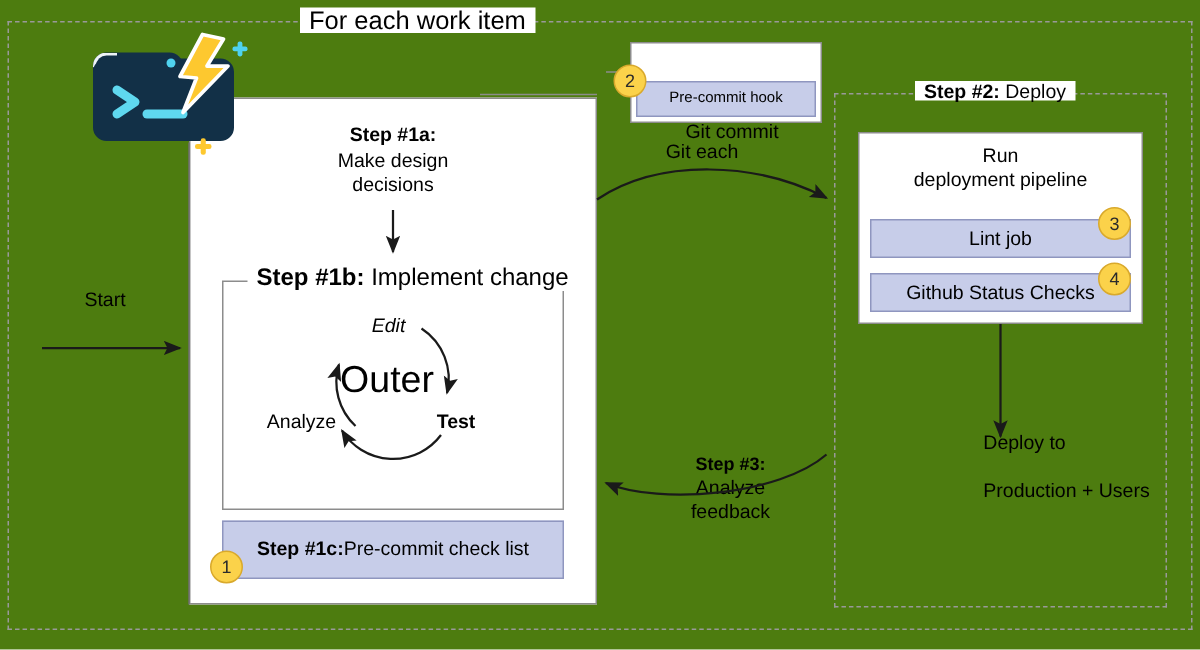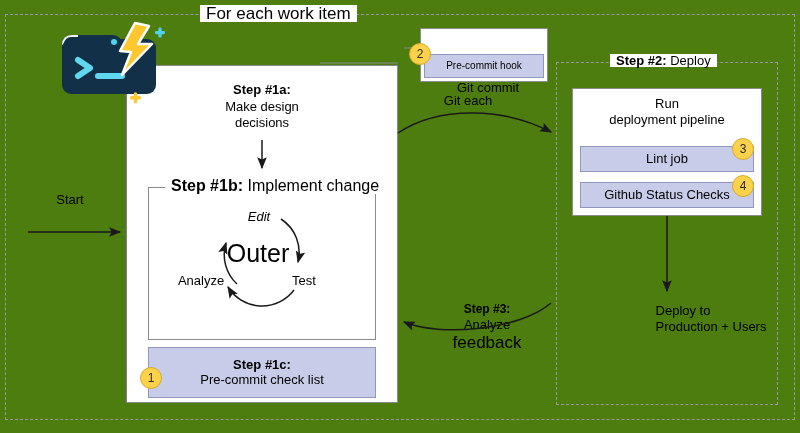--- a/index.html
+++ b/index.html
@@ -122,43 +122,43 @@
   <div class="txt center" style="left:262px; top:82px; font-size:13px; font-weight:bold;">Step #1a:</div>
   <div class="txt center" style="left:262px; top:99px; font-size:13px;">Make design</div>
   <div class="txt center" style="left:262px; top:115px; font-size:13px;">decisions</div>
 
   <div class="solid-box" style="left:148px; top:187px; width:228px; height:153px;"></div>
   <div class="box-title" style="left:165px; top:178px; font-size:16px;">
     <span class="b">Step #1b:</span><span> Implement change</span>
   </div>
 
   <div class="txt center" style="left:259px; top:209px; font-size:13px;font-style:italic;">Edit</div>
-  <div class="txt center" style="left:304px; top:273px; font-size:13px;">Test</div>
+  <div class="txt center" style="left:304px; top:273px; font-size:13px;font-weight:bold;">Test</div>
   <div class="txt center" style="left:201px; top:273px; font-size:13px;">Analyze</div>
   <div class="txt center" style="left:258px; top:239px; font-size:25px;">Outer</div>
 
-  <div class="lav" style="left:148px; top:347px; width:228px; height:51px; font-size:13px; flex-direction:column;">
+  <div class="lav" style="left:148px; top:347px; width:228px; height:39px; font-size:13px; ">
     <span class="b">Step #1c:</span>
     <span>Pre-commit check list</span>
   </div>
   <div class="badge" style="left:140px; top:367px;">1</div>
 
   <div class="solid-box" style="left:420px; top:28px; width:128px; height:54px;"></div>
   <div class="txt center" style="left:488px; top:32px; font-size:13px;margin-top:48px;">Git commit</div>
   <div class="lav" style="left:424px; top:54px; width:120px; height:24px; font-size:10px;">
     <span>Pre-commit hook</span>
   </div>
   <div class="badge" style="left:409px; top:43px;">2</div>
 
   <div class="txt center" style="left:468px; top:93px; font-size:13px;">Git each</div>
 
 
   <div class="txt center" style="left:487px; top:302px; font-size:12px; font-weight:bold;">Step #3:</div>
   <div class="txt center" style="left:487px; top:317px; font-size:13px;">Analyze</div>
-  <div class="txt center" style="left:487px; top:333px; font-size:17px;">feedback</div>
+  <div class="txt center" style="left:487px; top:333px; font-size:13px;">feedback</div>
 
   <div class="txt center" style="left:70px; top:192px; font-size:13px;">Start</div>
 
   <div class="dashed-box" style="left:556px; top:62px; width:222px; height:343px;"></div>
   <div class="box-title" style="left:610px; top:54px; font-size:13px;">
     <span class="b">Step #2:</span><span> Deploy</span>
   </div>
 
   <div class="solid-box" style="left:572px; top:88px; width:190px; height:128px;"></div>
   <div class="txt center" style="left:667px; top:96px; font-size:13px;">Run</div>
@@ -167,21 +167,21 @@
   <div class="lav" style="left:580px; top:146px; width:174px; height:26px; font-size:13px;">
     <span>Lint job</span>
   </div>
   <div class="badge" style="left:732px; top:138px;">3</div>
 
   <div class="lav" style="left:580px; top:182px; width:174px; height:26px; font-size:13px;">
     <span>Github Status Checks</span>
   </div>
   <div class="badge" style="left:732px; top:175px;">4</div>
 
-  <div class="txt center" style="left:667px; top:303px; font-size:13px;padding-left:32px;">Deploy to</div>
+  <div class="txt center" style="left:667px; top:287px; font-size:13px;padding-left:32px;">Deploy to</div>
   <div class="txt center" style="left:667px; top:319px; font-size:13px;margin-left:44px;">Production + Users</div>
 
   <div class="term-wrap" style="left:52px; top:23px;">
     <div class="term-top"></div>
     <div class="term-top-hl"></div>
     <div class="term-body"></div>
     <svg width="120" height="86" style="position:absolute; left:0; top:0;">
 
       <polyline points="26,37 38,45 26,53" fill="none" stroke="#5fd8ef" stroke-width="6" stroke-linecap="round" stroke-linejoin="round"></polyline>
 

